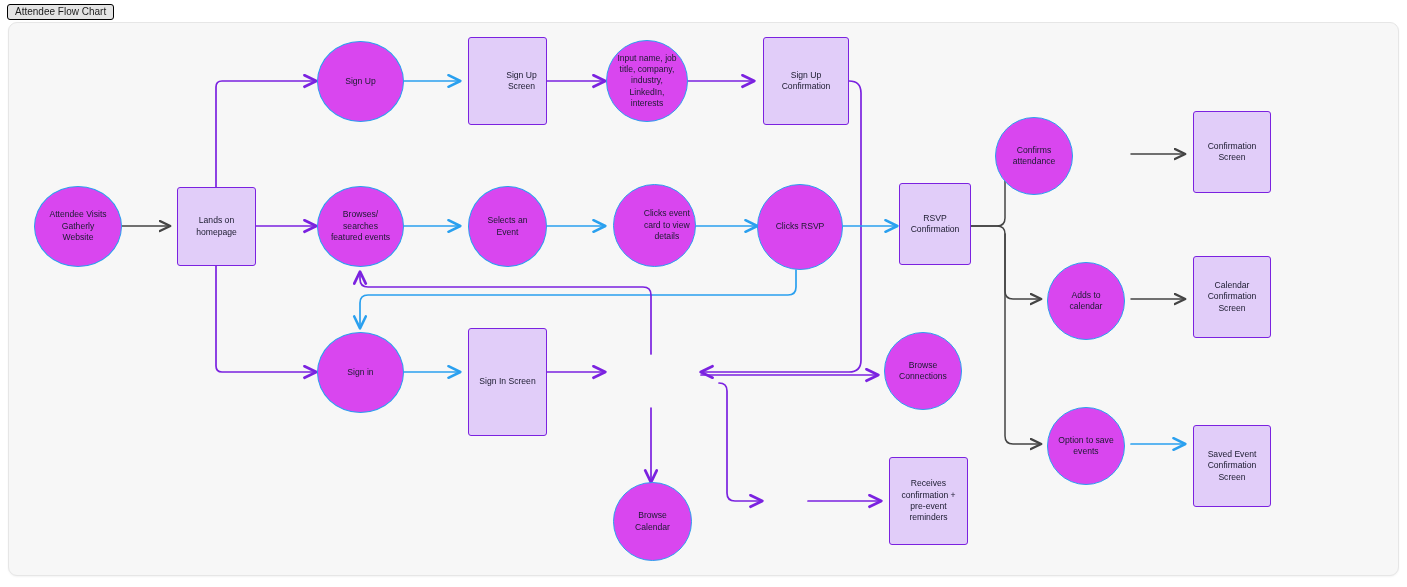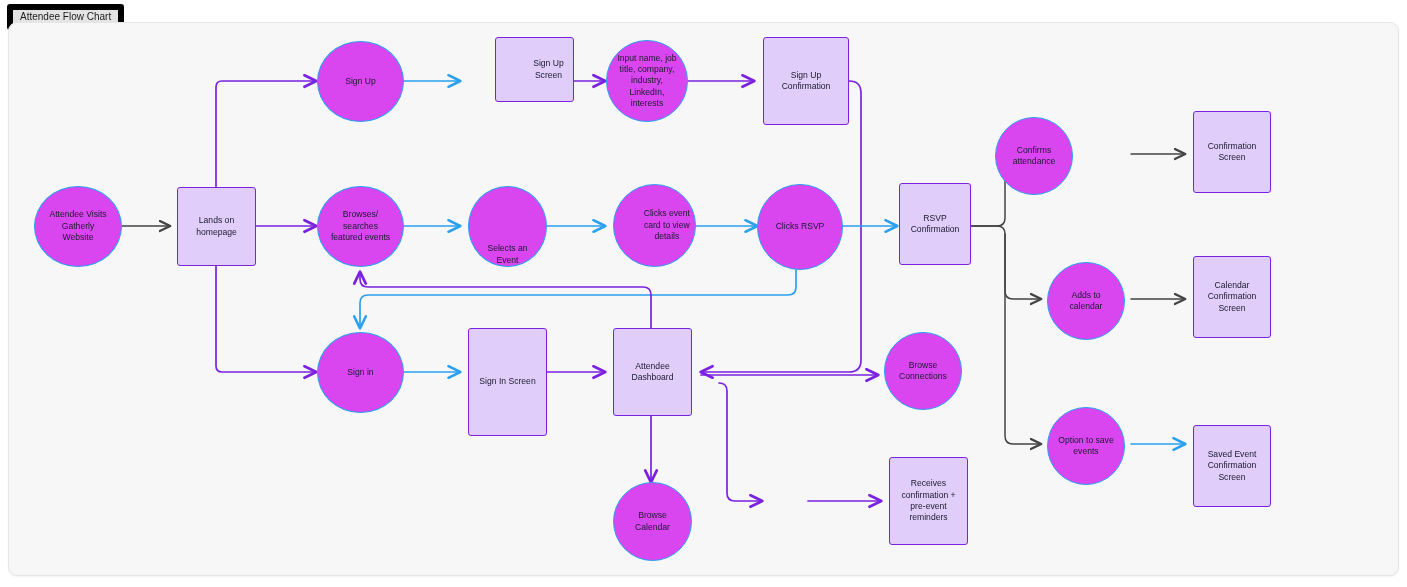--- a/index.html
+++ b/index.html
@@ -12,21 +12,21 @@
   }
   #tab-bar{
     position:absolute;left:0;top:0;width:1407px;height:21px;
     background:#ffffff;
   }
   #title-tab{
     position:absolute;left:7px;top:4px;
     height:14px;line-height:14px;
     padding:0 7px;
     background:#e4e4e4;
-    border:6px solid #000000;
+    border:1px solid #000000;
     border-radius:3px;
     font-size:10px;
     color:#1b1b1b;
     white-space:nowrap;
     font-weight:400;
     text-align:center;
   }
   #canvas{
     position:absolute;left:8px;top:22px;
     width:1389px;height:552px;
@@ -141,21 +141,21 @@
   <div class="node circle fs9" style="left:25px;top:163px;width:88px;height:81px;">
     <span class="lbl">Attendee Visits
 Gatherly
 Website</span>
   </div>
 
   <div class="node circle fs9" style="left:308px;top:18px;width:87px;height:81px;">
     <span class="lbl">Sign Up</span>
   </div>
 
-  <div class="node box fs9" style="left:486px;top:14px;width:79px;height:65px;padding-left:28px;">
+  <div class="node box fs9" style="left:459px;top:14px;width:79px;height:88px;padding-left:28px;">
     <span class="lbl">Sign Up Screen</span>
   </div>
 
   <div class="node circle fs9" style="left:597px;top:17px;width:82px;height:82px;">
     <span class="lbl">Input name, job
 title, company,
 industry,
 LinkedIn,
 interests</span>
   </div>
@@ -164,21 +164,21 @@
     <span class="lbl">Sign Up
 Confirmation</span>
   </div>
 
   <div class="node circle fs9" style="left:308px;top:163px;width:87px;height:81px;">
     <span class="lbl">Browses/
 searches
 featured events</span>
   </div>
 
-  <div class="node circle fs9" style="left:459px;top:163px;width:79px;height:81px;align-items:flex-end;">
+  <div class="node circle fs9" style="left:459px;top:163px;width:79px;height:81px;">
     <span class="lbl">Selects an
 Event</span>
   </div>
 
   <div class="node circle fs9" style="left:604px;top:161px;width:83px;height:83px;justify-content:flex-end;">
     <span class="lbl">Clicks event
 card to view
 details</span>
   </div>
 
@@ -223,24 +223,20 @@
   </div>
 
   <div class="node circle fs9" style="left:308px;top:309px;width:87px;height:81px;">
     <span class="lbl">Sign in</span>
   </div>
 
   <div class="node box fs9" style="left:459px;top:305px;width:79px;height:108px;">
     <span class="lbl">Sign In Screen</span>
   </div>
 
-  <div class="node box fs9" style="left:604px;top:305px;width:79px;height:88px;">
-    <span class="lbl">Attendee
-Dashboard</span>
-  </div>
 
   <div class="node circle fs9" style="left:875px;top:309px;width:78px;height:78px;">
     <span class="lbl">Browse
 Connections</span>
   </div>
 
   <div class="node circle fs9" style="left:604px;top:459px;width:79px;height:79px;">
     <span class="lbl">Browse
 Calendar</span>
   </div>

